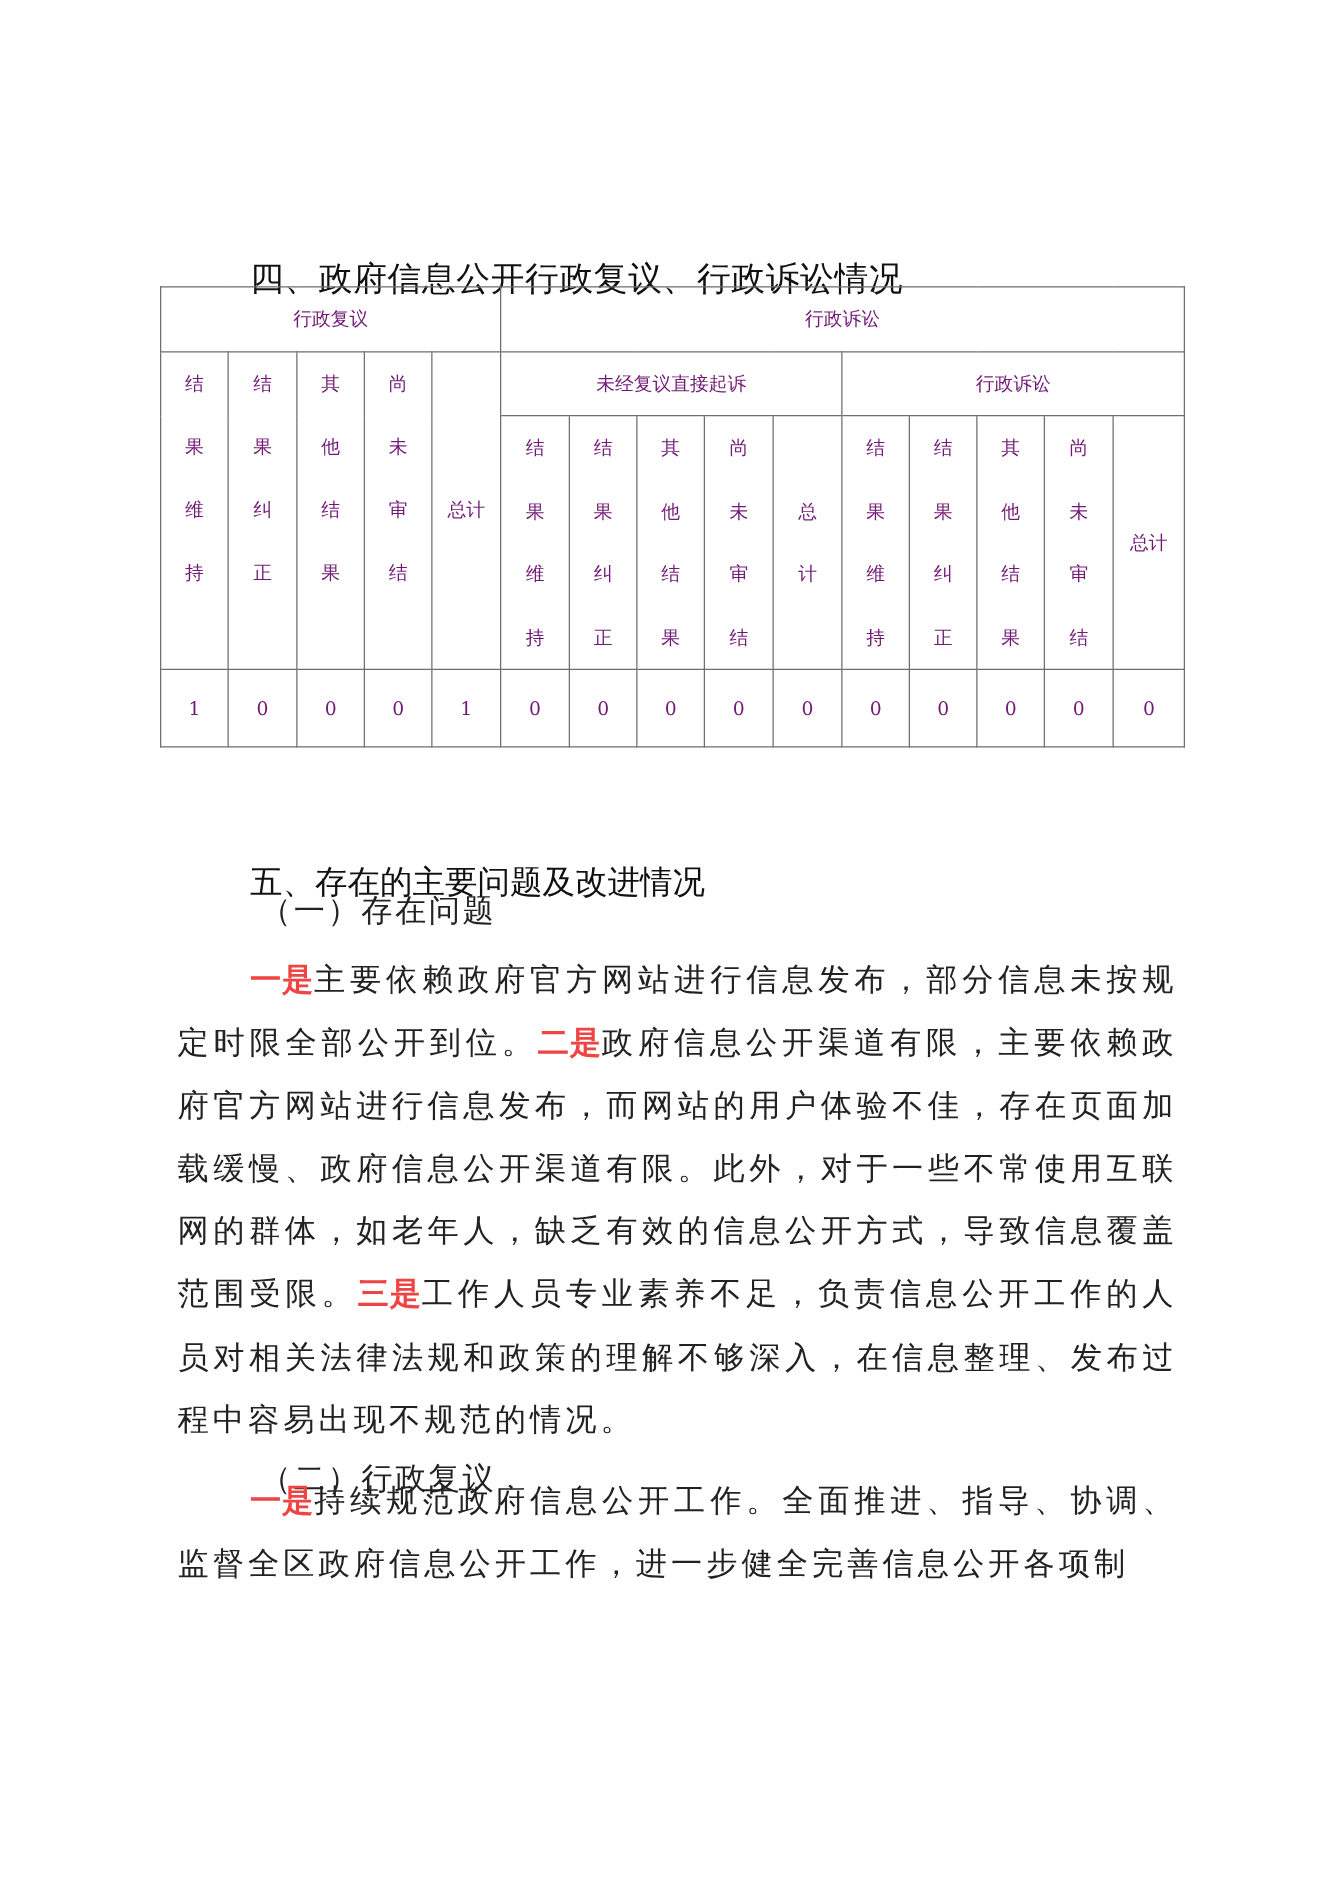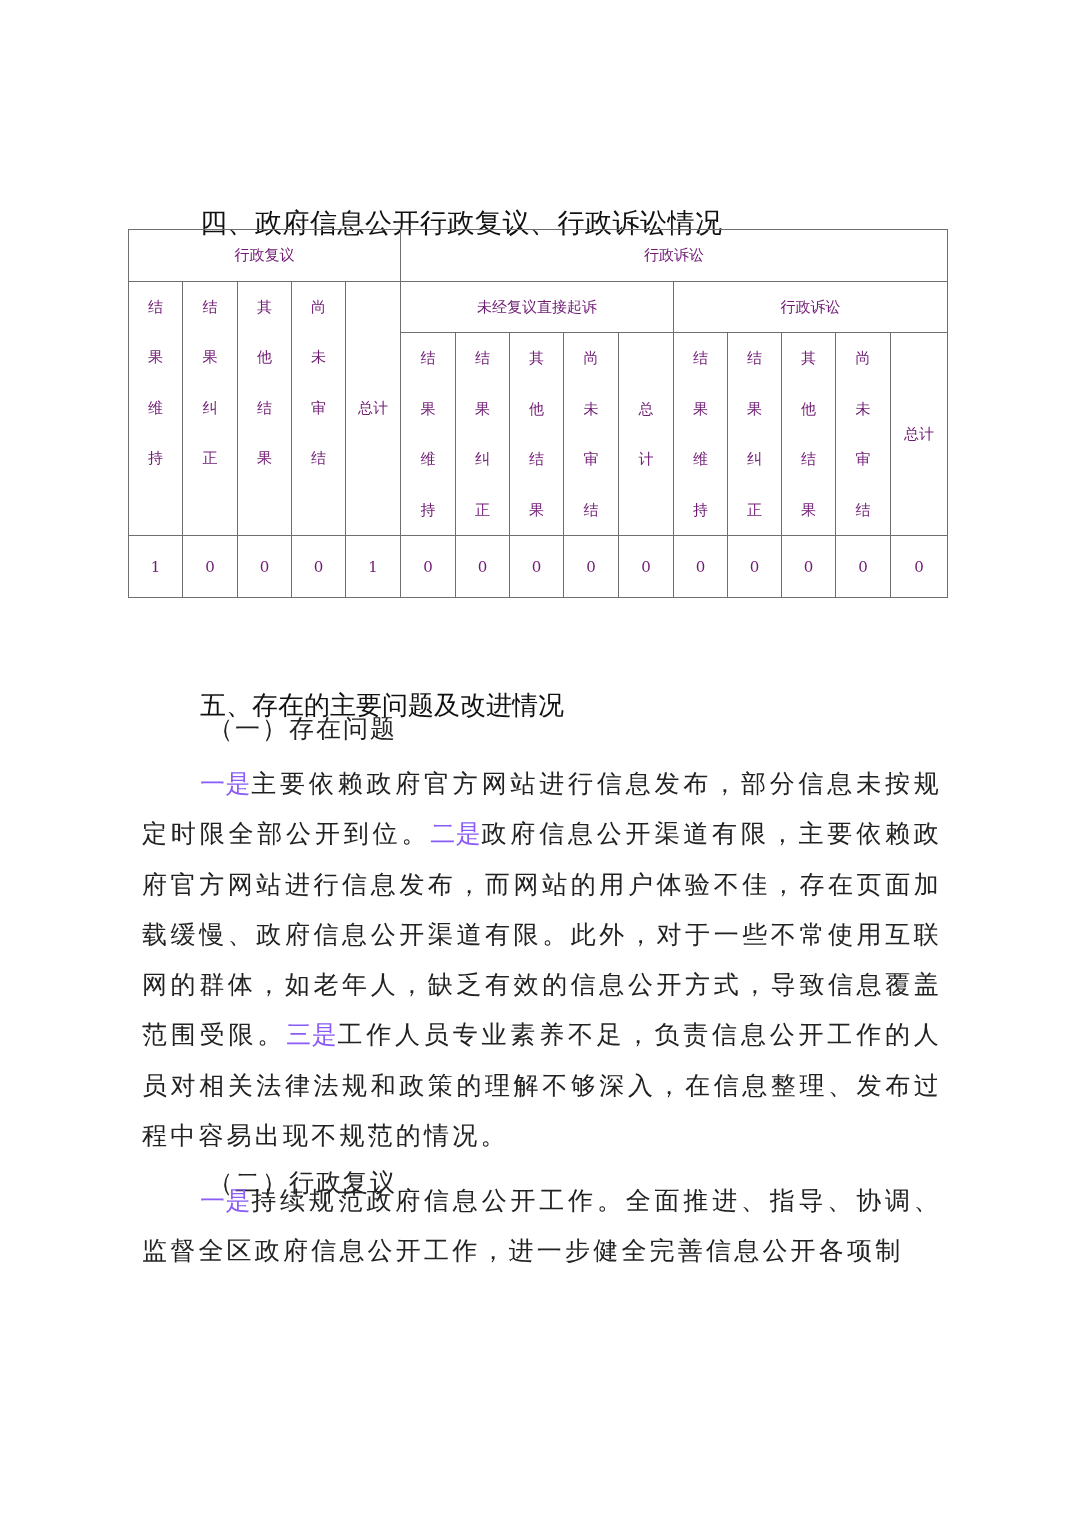--- a/index.html
+++ b/index.html
@@ -14,21 +14,21 @@
   .r2 td { height: 50px; }
   .r3 td { height: 202px; }
   .r4 td { height: 61px; vertical-align: bottom; padding-bottom: 5px; }
   .vtxt { display: inline-block; width: 16px; line-height: 50.5px; word-break: break-all; }
   .vtxt-l { display: inline-block; width: 16px; line-height: 50.5px; word-break: break-all; position: relative; top: -26px; }
   .h5 { position: absolute; left: 200px; top: 664px; font-family: "DejaVu Sans", "Liberation Sans", sans-serif;
         font-size: 26px; color: #111; white-space: nowrap; margin-top: 24px; }
   .sub { position: absolute; left: 192px; font-size: 25px; color: #222; white-space: nowrap; letter-spacing: 2px; margin-left: 16px; }
   .para { position: absolute; left: 142px; width: 800px; font-size: 25px; line-height: 50.3px; color: #222;
           text-indent: 58px; letter-spacing: 3.2px; text-align: justify; }
-  .para b { font-weight: normal; font-family: "DejaVu Sans", "Liberation Sans", sans-serif; color: #8b5cf6; letter-spacing: 0; }
+  .para b { font-weight: bold; font-family: "DejaVu Sans", "Liberation Sans", sans-serif; color: #ef4444; letter-spacing: 0; }
 </style>
 </head>
 <body>
 
 <div class="h-title">四、政府信息公开行政复议、行政诉讼情况</div>
 
 <table class="stats">
   <colgroup>
     <col style="width:54px">
       <col style="width:55px">

